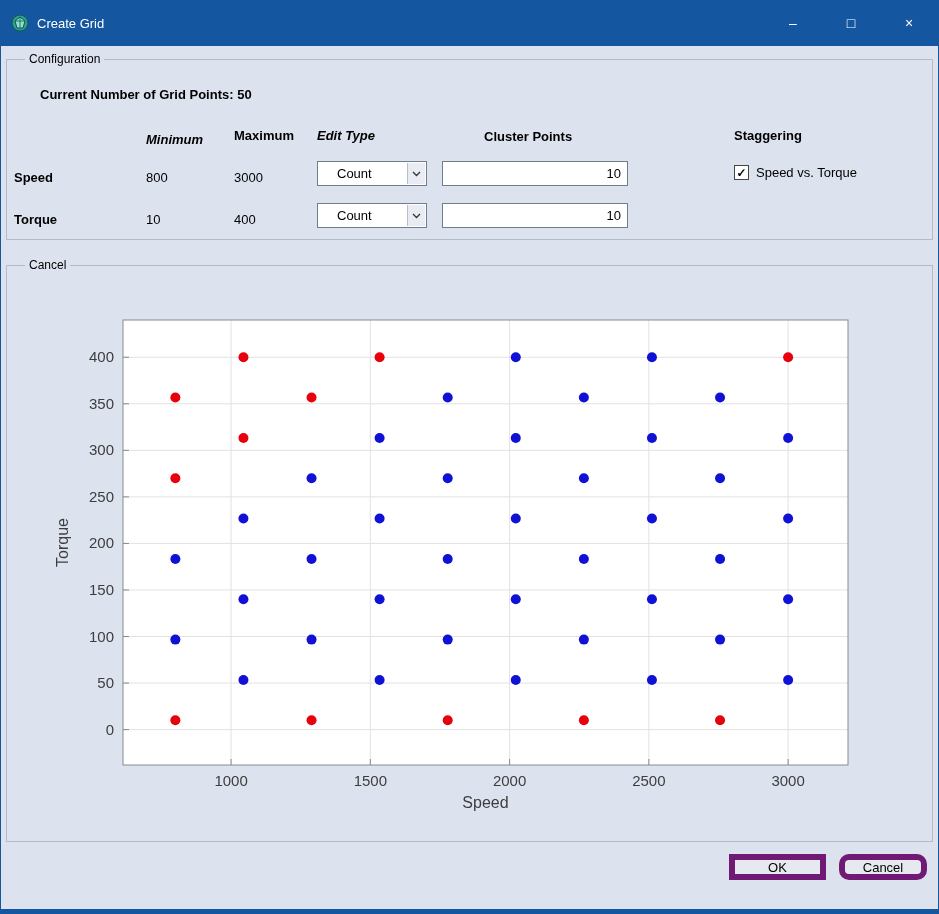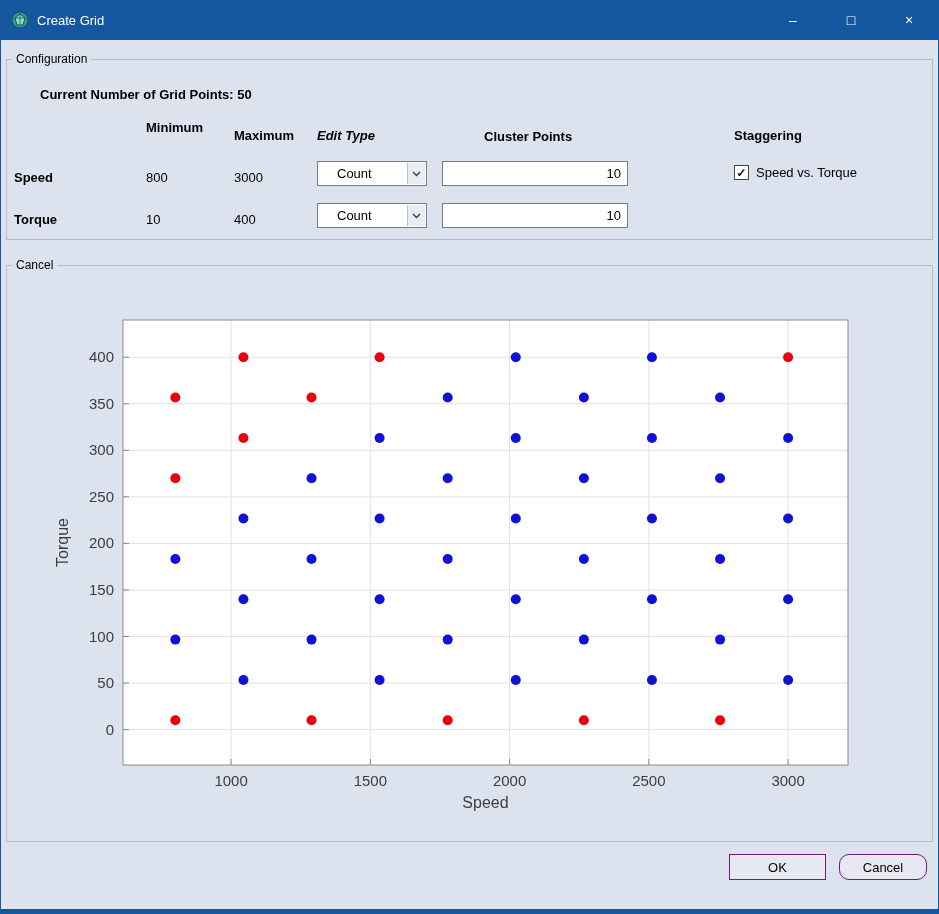--- a/index.html
+++ b/index.html
@@ -1,41 +1,41 @@
 <!DOCTYPE html>
 <html><head>
 <meta charset="utf-8">
 <style>
   * { margin:0; padding:0; box-sizing:border-box; }
   html,body { width:939px; height:914px; }
   body { font-family:"Liberation Sans",sans-serif; font-size:13px; color:#000; background:#fff; }
   .window { position:relative; width:939px; height:914px; background:#dde3ee;
             border-left:1px solid #1456a0; border-right:1px solid #1456a0; overflow:hidden; }
-  .titlebar { position:absolute; left:0; top:0; right:0; height:40px; background:#1456a0;
+  .titlebar { position:absolute; left:0; top:0; right:0; height:46px; background:#1456a0;
               display:flex; align-items:center; color:#fff;justify-content:center; }
   .app-icon { margin-left:10px; width:18px; height:18px; display:inline-flex; }
   .title { margin-left:8px; font-size:13px; }
   .win-btns { margin-left:auto; display:flex; height:100%; }
   .win-btn { width:58px; height:100%; display:flex; align-items:center; justify-content:center;
              font-size:14px; cursor:pointer; color:#fff; }
   fieldset.group { position:absolute; border:1px solid #b4bcc8; padding:0; background:transparent; }
-  legend { font-size:12px; margin-left:5px; padding:0 4px; }
+  legend { font-size:12px; margin-left:18px; padding:0 4px; }
   .abs { position:absolute; white-space:nowrap; }
   .bold { font-weight:bold; }
   .combo { position:absolute; width:110px; height:25px; background:#fff; border:1px solid #707d8c;
            display:flex; align-items:center; cursor:pointer; }
   .combo-text { padding-left:19px; font-size:13px; }
   .combo-btn { position:absolute; right:1px; top:1px; bottom:1px; width:18px; background:#e9edf3;
                border-left:1px solid #b9c0cb; display:flex; align-items:center; justify-content:center; }
   .cluster-input { position:absolute; width:186px; height:25px; border:1px solid #707d8c; background:#fff;
                    text-align:right; padding:0 6px; font:13px "Liberation Sans",sans-serif; }
   .checkbox-group { position:absolute; display:flex; align-items:center; gap:7px; cursor:pointer; }
   .checkbox { width:15px; height:15px; background:#fff; border:1px solid #444; display:flex;
               align-items:center; justify-content:center; font-size:12px; line-height:1; font-weight:bold; }
-  .btn { position:absolute; height:26px; background:#e6eaf0; border:1px solid #701a75;
+  .btn { position:absolute; height:26px; background:#e6eaf0; border:6px solid #701a75;
          font:13px "Liberation Sans",sans-serif; display:flex; align-items:center; justify-content:center;
          cursor:pointer; }
   .bottom-strip { position:absolute; left:0; right:0; bottom:0; height:5px; background:#1456a0; }
   #preview-chart { position:absolute; left:0; top:300; }
   .tick { font-family:"Liberation Sans",sans-serif; font-size:15px; fill:#3d3d3d; }
   .axis-label { font-family:"Liberation Sans",sans-serif; font-size:16px; fill:#3d3d3d; }
 </style>
 </head>
 <body>
 
@@ -56,21 +56,21 @@
       <div class="win-btn close">×</div>
     </div>
   </div>
 
   <fieldset class="group" style="left:5px; top:52px; width:927px; height:188px;">
     <legend>Configuration</legend>
   </fieldset>
 
   <div class="abs bold" style="left:13px; top:87px;margin-left:26px;">Current Number of Grid Points: 50</div>
 
-  <div class="abs bold" style="left:145px; top:120px;">Minimum</div>
+  <div class="abs bold" style="left:145px; top:132px;font-style:italic;">Minimum</div>
   <div class="abs bold" style="left:233px; top:128px;">Maximum</div>
   <div class="abs bold" style="left:316px; top:128px;font-style:italic;">Edit Type</div>
   <div class="abs bold" style="left:441px; top:129px;margin-left:42px;">Cluster Points</div>
   <div class="abs bold" style="left:733px; top:128px;">Staggering</div>
 
   <div class="abs bold" style="left:13px; top:170px;">Speed</div>
   <div class="abs" style="left:145px; top:170px;">800</div>
   <div class="abs" style="left:233px; top:170px;">3000</div>
   <div class="combo" style="left:316px; top:161px;">
     <span class="combo-text">Count</span>

